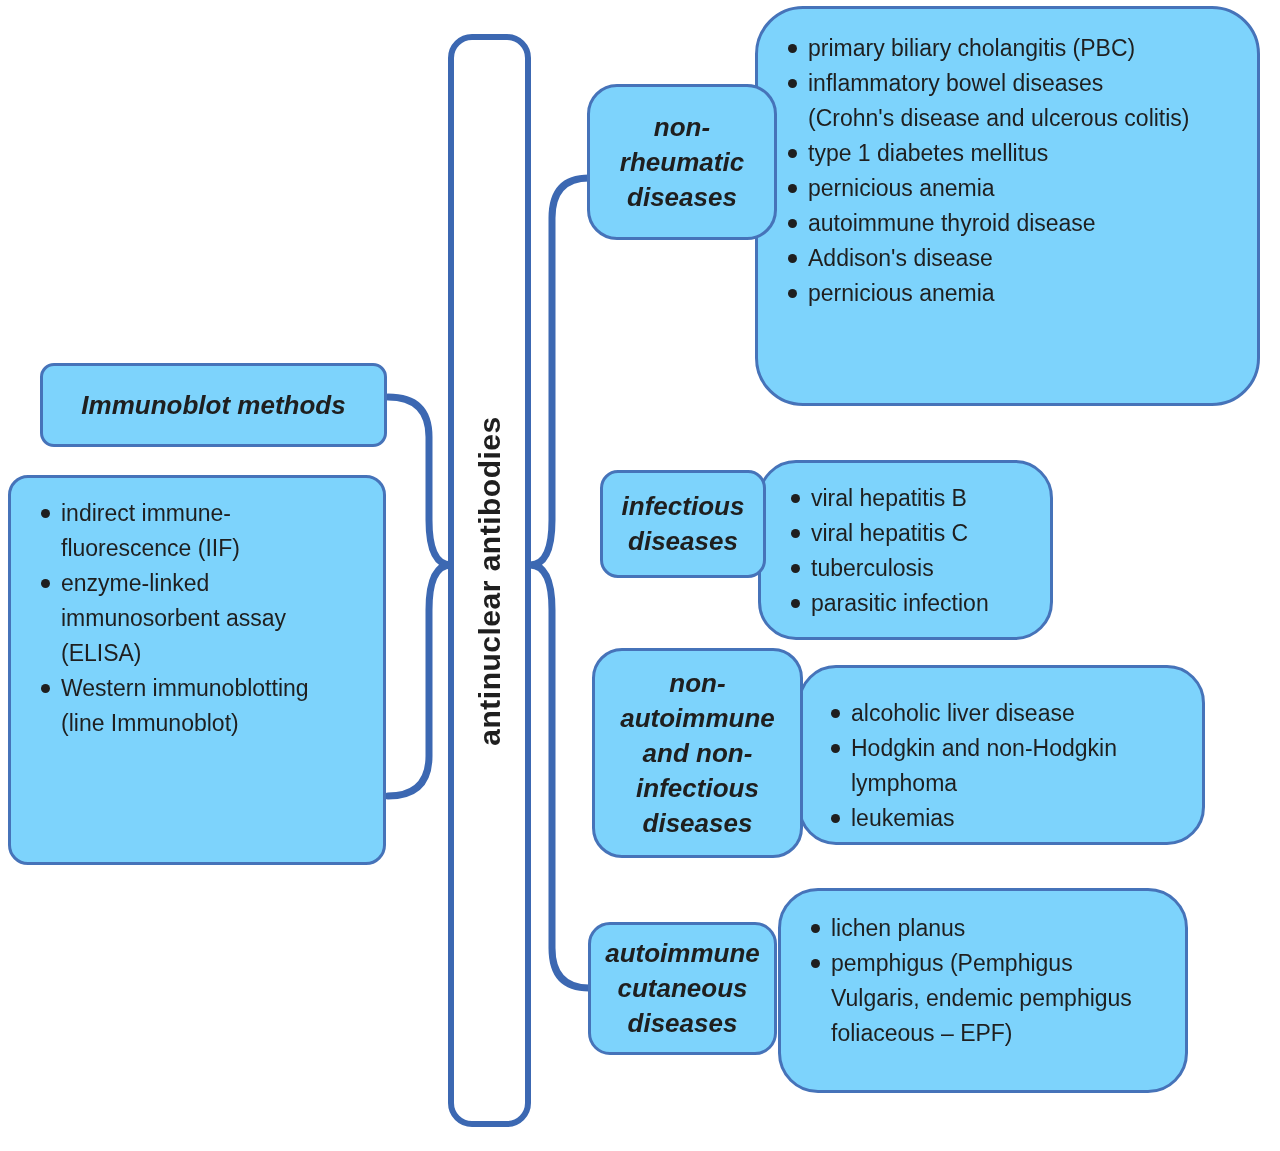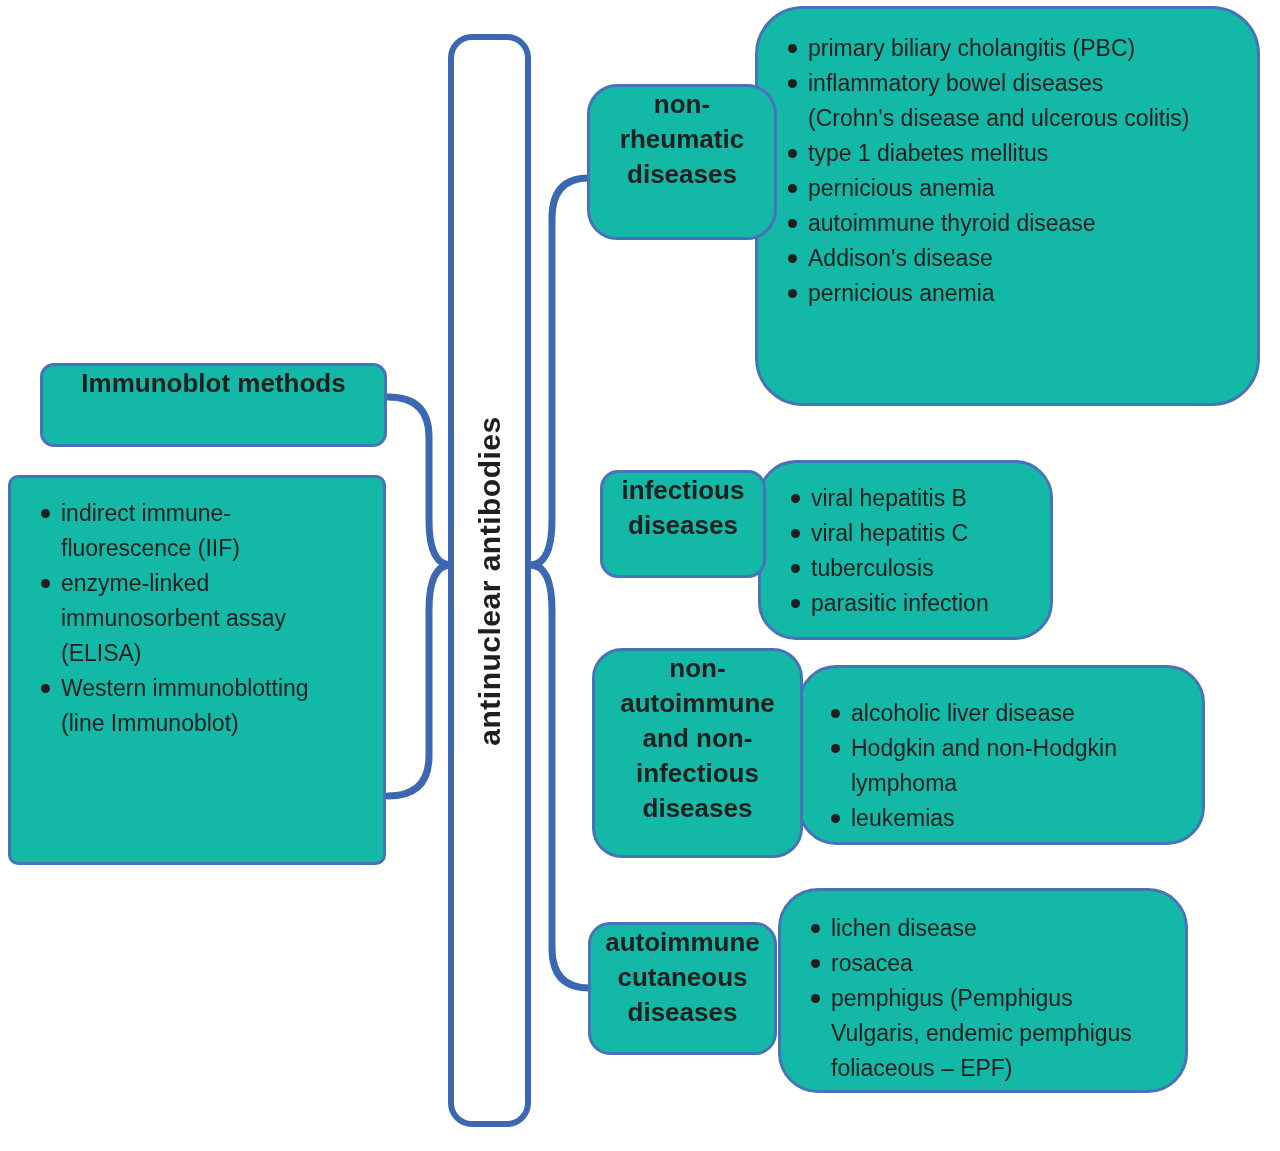--- a/index.html
+++ b/index.html
@@ -9,38 +9,38 @@
   }
   *{margin:0;padding:0;box-sizing:border-box;}
   html,body{width:1280px;height:1151px;background:#ffffff;overflow:hidden;}
   body{position:relative;font-family:"Liberation Sans","DejaVu Sans",sans-serif;color:var(--text);}
 
   
   svg.connectors{position:absolute;left:0;top:0;width:1280px;height:1151px;z-index:1;}
   svg.connectors path{fill:none;stroke:var(--accent);stroke-width:7;stroke-linecap:round;}
 
   
-  .box{position:absolute;background:#14b8a6;border:3px solid var(--box-border);z-index:2;}
-  .label-box{display:flex;justify-content:center;text-align:center;
-             font-weight:bold;font-size:26px;line-height:35px;white-space:pre;}
+  .box{position:absolute;background:#7dd3fc;border:3px solid var(--box-border);z-index:2;}
+  .label-box{display:flex;align-items:center;justify-content:center;text-align:center;
+             font-weight:bold;font-size:26px;line-height:35px;white-space:pre;font-style:italic;}
   .list-box{padding-top:18px;}
   .li{position:relative;padding-left:50px;font-size:23px;line-height:35px;white-space:pre;}
   .li::before{content:"";position:absolute;left:30px;top:13px;width:9px;height:9px;
               border-radius:50%;background:var(--text);}
 
   
   .central-bar{position:absolute;left:448px;top:34px;width:83px;height:1093px;
                border:6px solid var(--accent);border-radius:24px;background:#ffffff;z-index:3;}
   .central-bar .vtext{position:absolute;left:50%;top:50%;
                transform:translate(-50%,-50%) rotate(-90deg);
                font-weight:bold;font-size:30px;letter-spacing:.5px;white-space:nowrap;}
 
   
   .detect-header{left:40px;top:363px;width:347px;height:84px;border-radius:14px;}
-  .detect-list{left:8px;top:475px;width:378px;height:390px;border-radius:10px;}
+  .detect-list{left:8px;top:475px;width:378px;height:390px;border-radius:20px;}
 
   
   .g1-label{left:587px;top:84px;width:190px;height:156px;border-radius:30px;}
   .g1-list{left:755px;top:6px;width:505px;height:400px;border-radius:48px;padding-top:22px;}
 
   
   .g2-label{left:600px;top:470px;width:166px;height:108px;border-radius:18px;}
   .g2-list{left:758px;top:438px;width:295px;height:180px;border-radius:38px;padding-top:18px;margin-top:22px;}
 
   
@@ -117,22 +117,21 @@
 <div class="box label-box g3-label">
   <span>non-
 autoimmune
 and non-
 infectious
 diseases</span>
 </div>
 
 <div class="box list-box g4-list">
 
-<div class="li">lichen disease</div>
-    <div class="li">rosacea</div>
+<div class="li">lichen planus</div>
     <div class="li">pemphigus (Pemphigus
 Vulgaris, endemic pemphigus
 foliaceous – EPF)</div>
   </div>
 <div class="box label-box g4-label">
   <span>autoimmune
 cutaneous
 diseases</span>
 </div>
 

